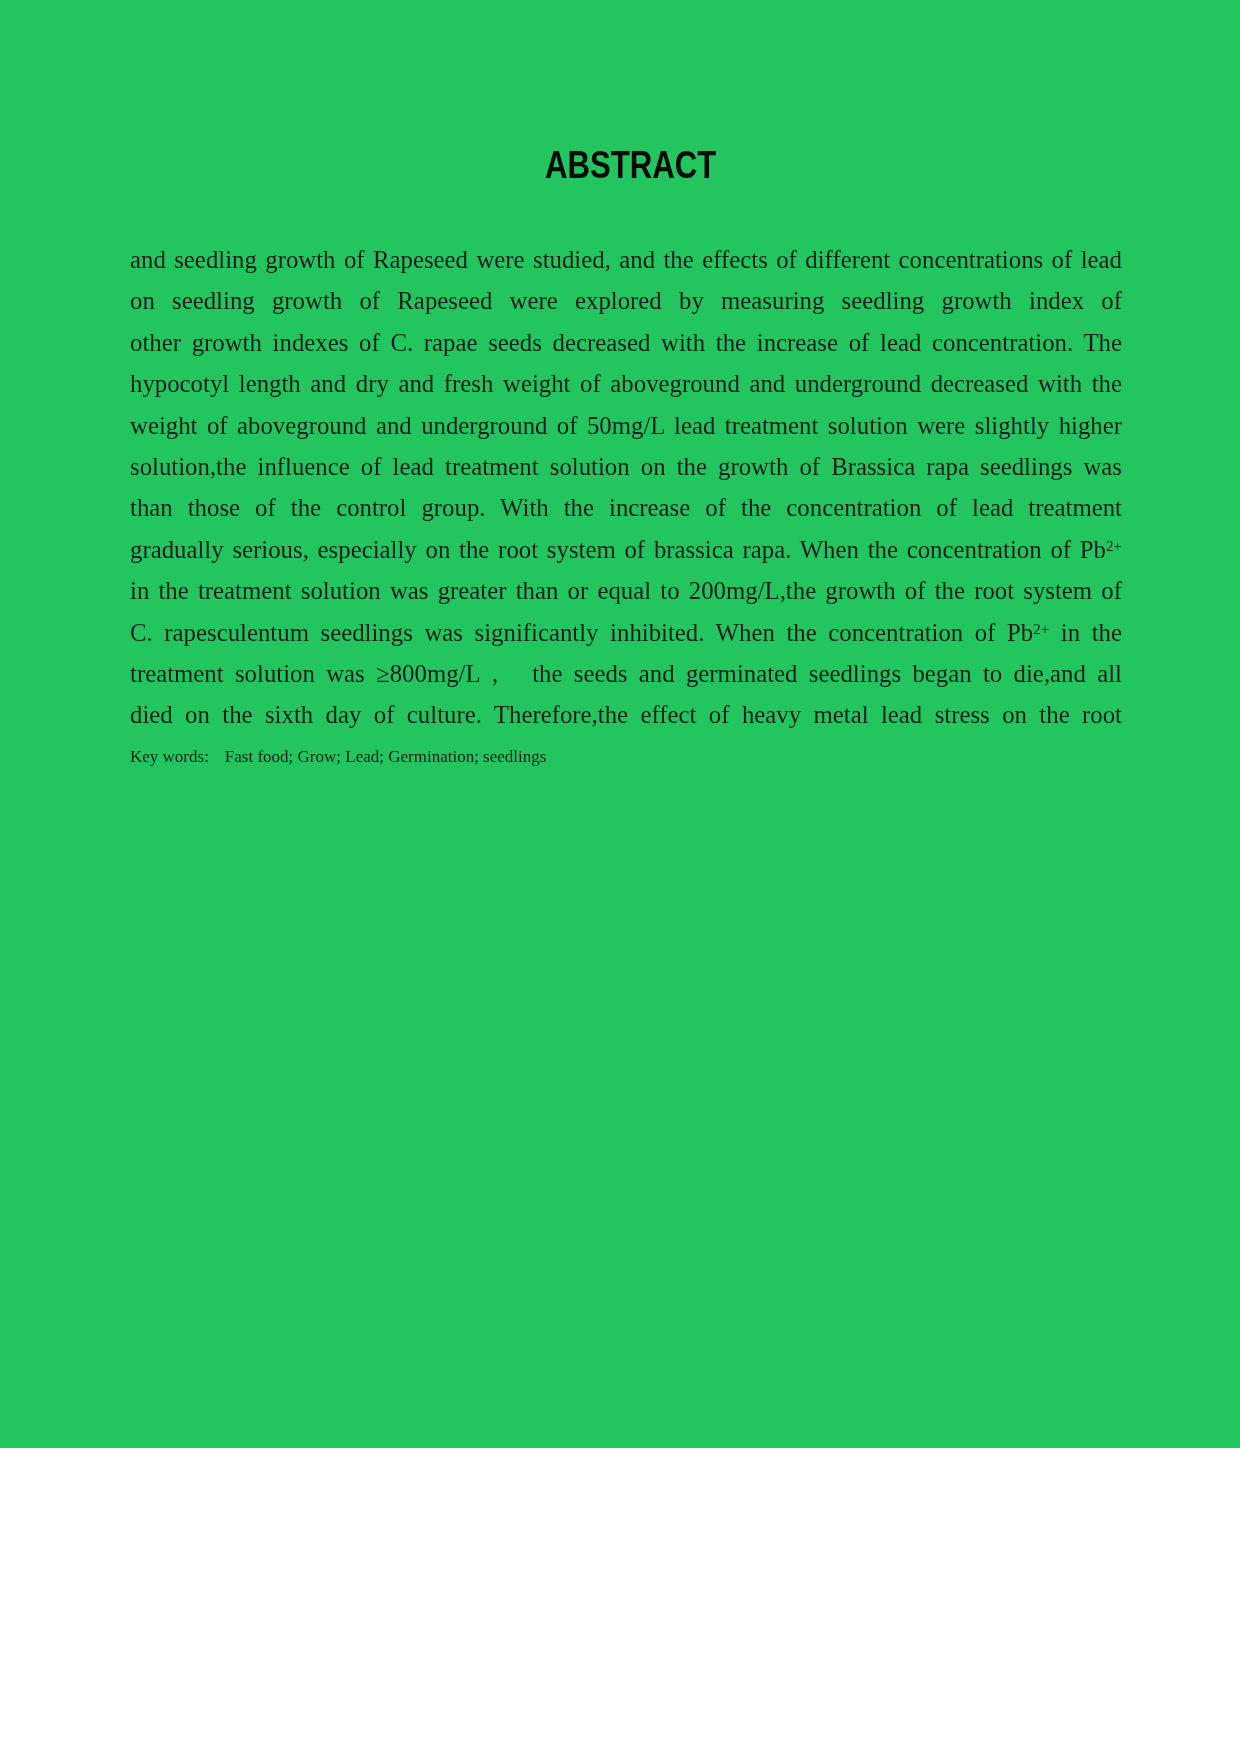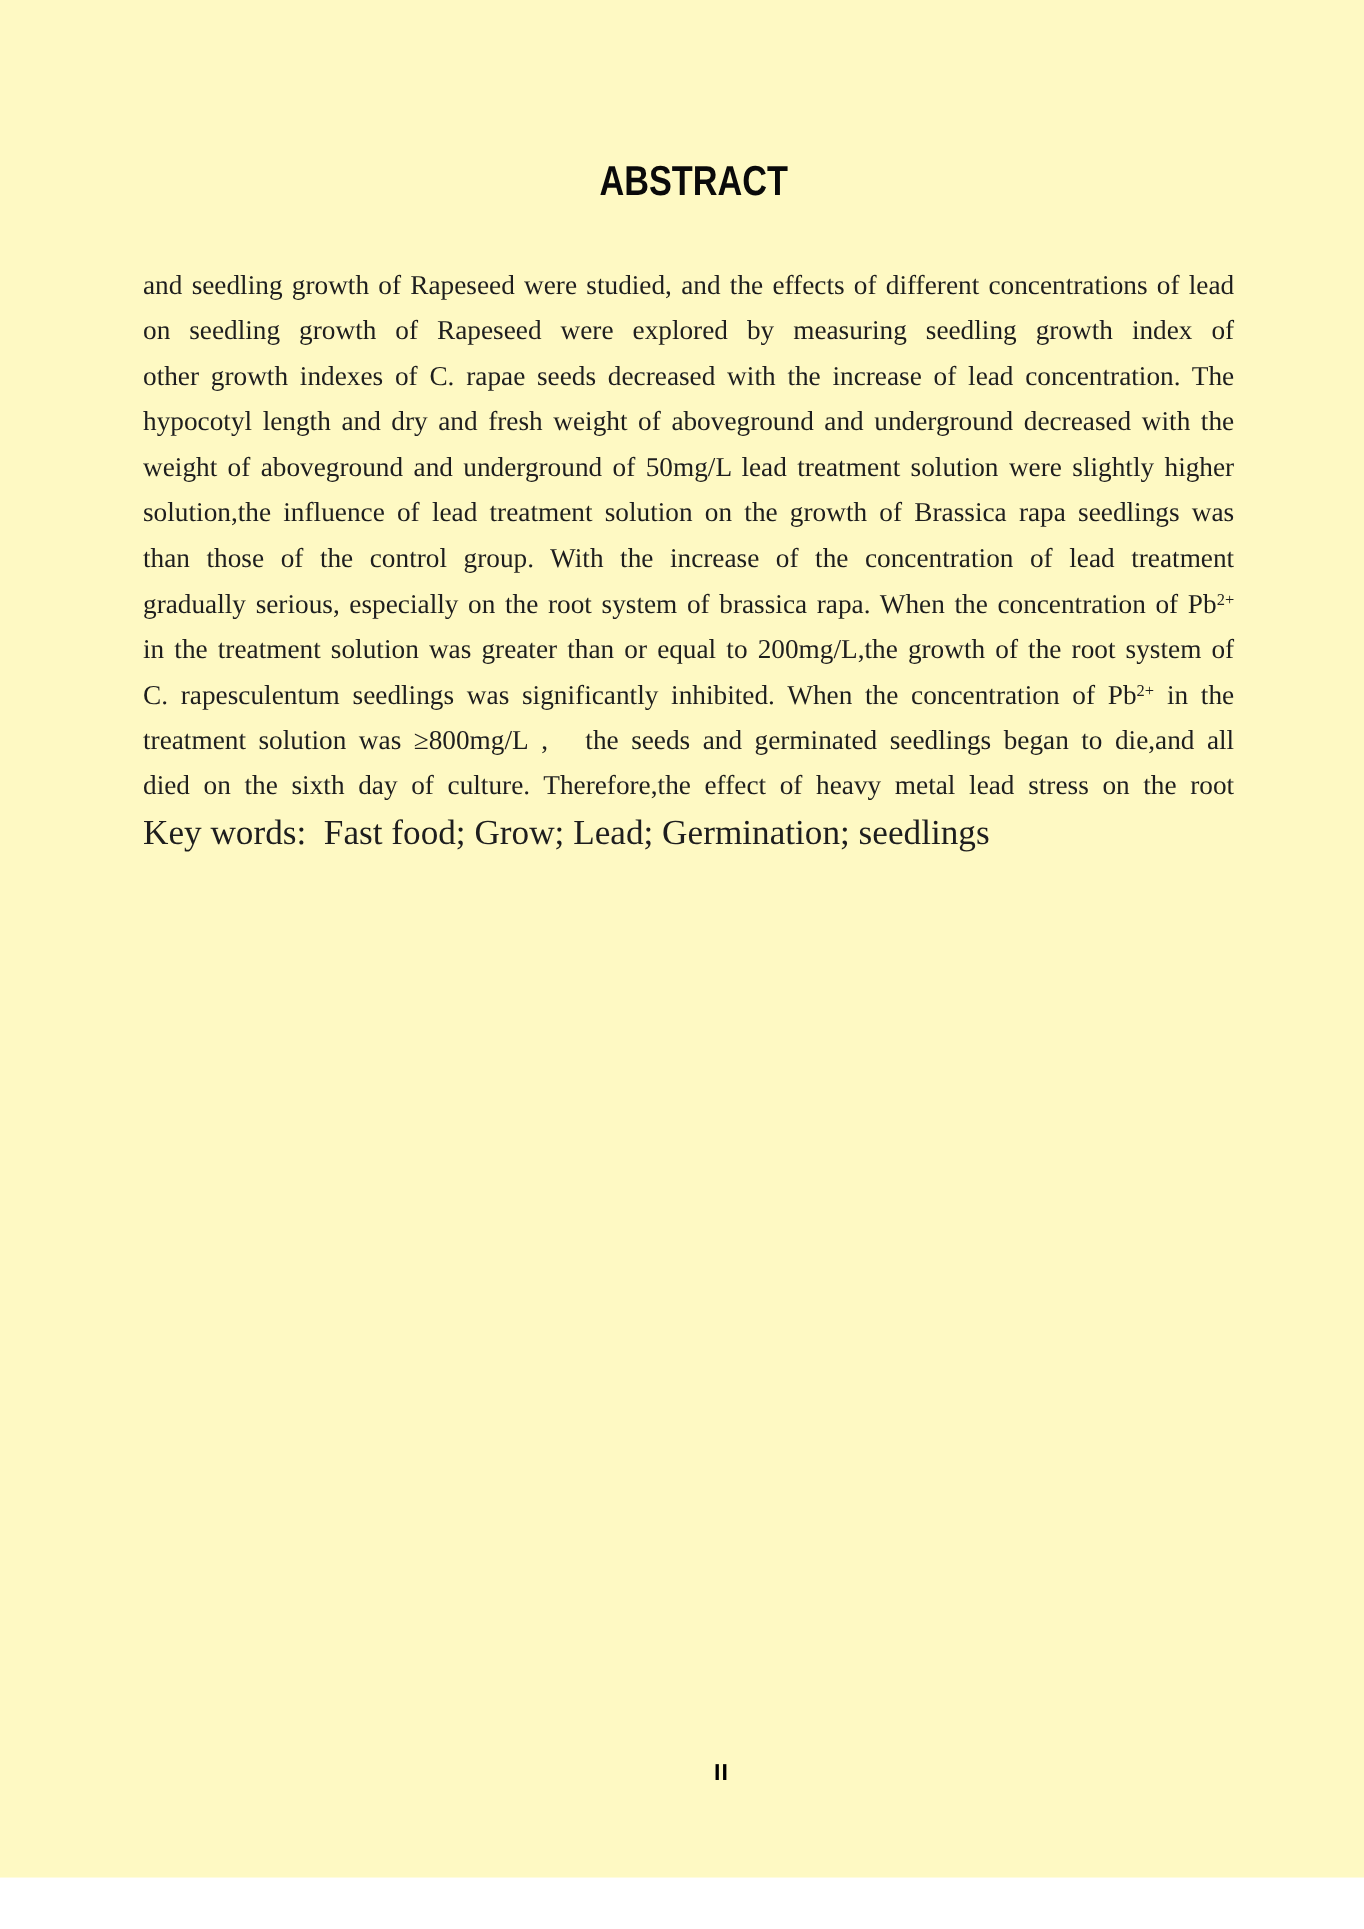--- a/index.html
+++ b/index.html
@@ -3,22 +3,22 @@
 <meta charset="utf-8">
 <style>
   html, body {
     margin: 0;
     padding: 0;
     background: #ffffff;
   }
   .page {
     position: relative;
     width: 1240px;
-    height: 1707px;
-    background: #fef9c3;
+    height: 1448px;
+    background: #22c55e;
     font-family: "Liberation Serif", serif;
     color: #1e1e1e;
     overflow: hidden;
   }
   .doc-title {
     position: absolute;
     top: 146px;
     left: 0;
     right: 0;
     margin: 0;
@@ -45,21 +45,21 @@
     text-align-last: justify;
   }
   .line.first { text-indent: 62px; }
   .line.last  { text-align-last: left; }
   sup {
     font-size: 15px;
     line-height: 0;
     vertical-align: 7px;
   }
   .keywords {
-    font-size: 32px;
+    font-size: 17px;
     line-height: 41.4px;
     height: 41.4px;
     text-align: left;
   }
   .keywords .kw-label { margin-right: 16px; }
   .page-number {
     position: absolute;
     top: 1601px;
     left: 0;
     right: 0;

